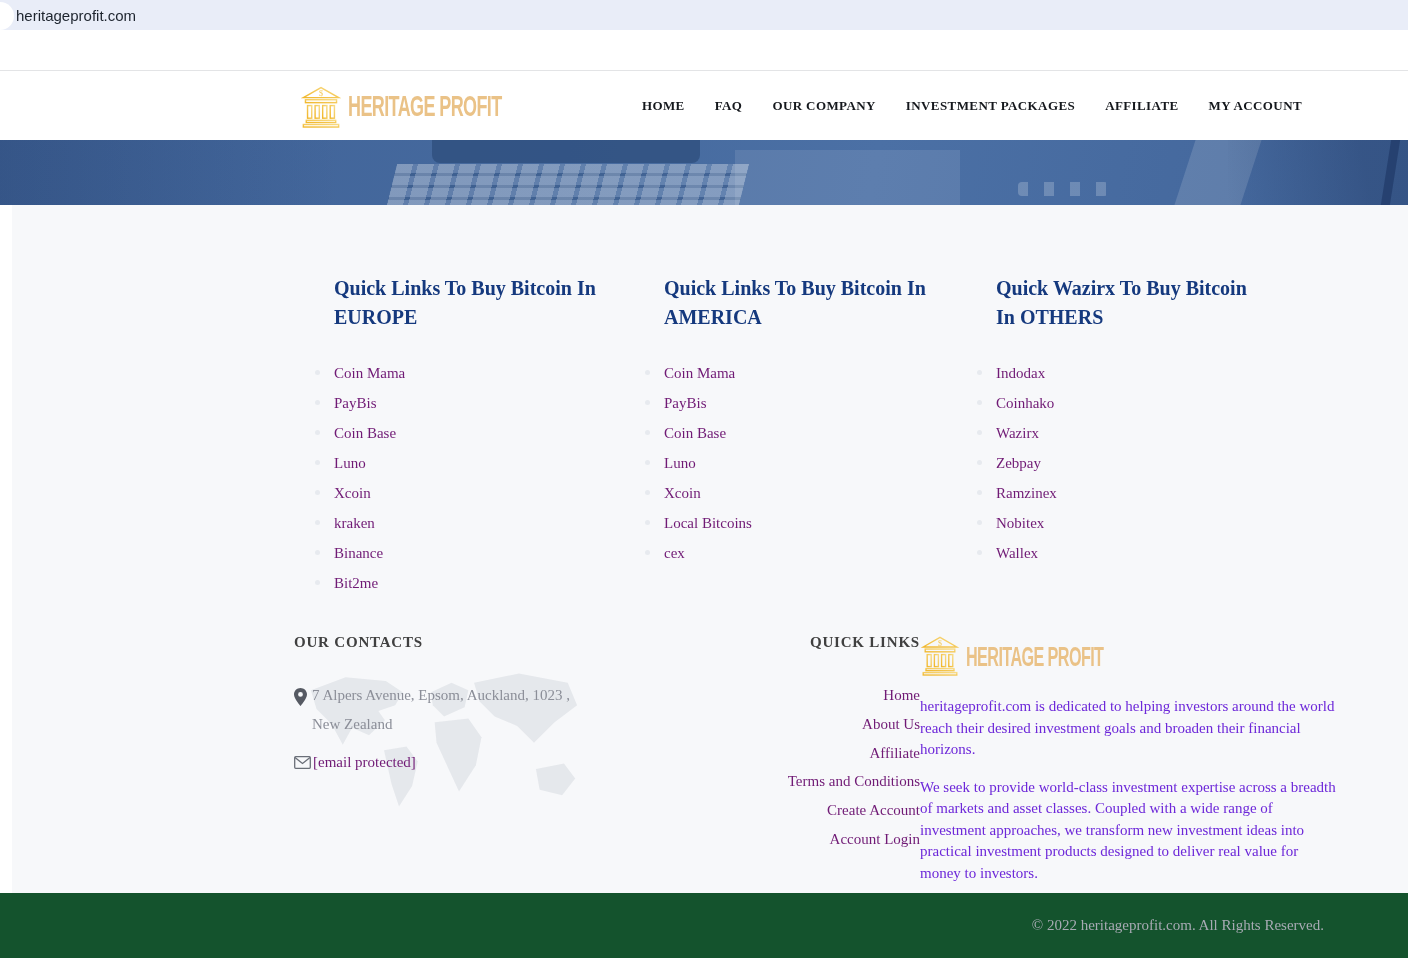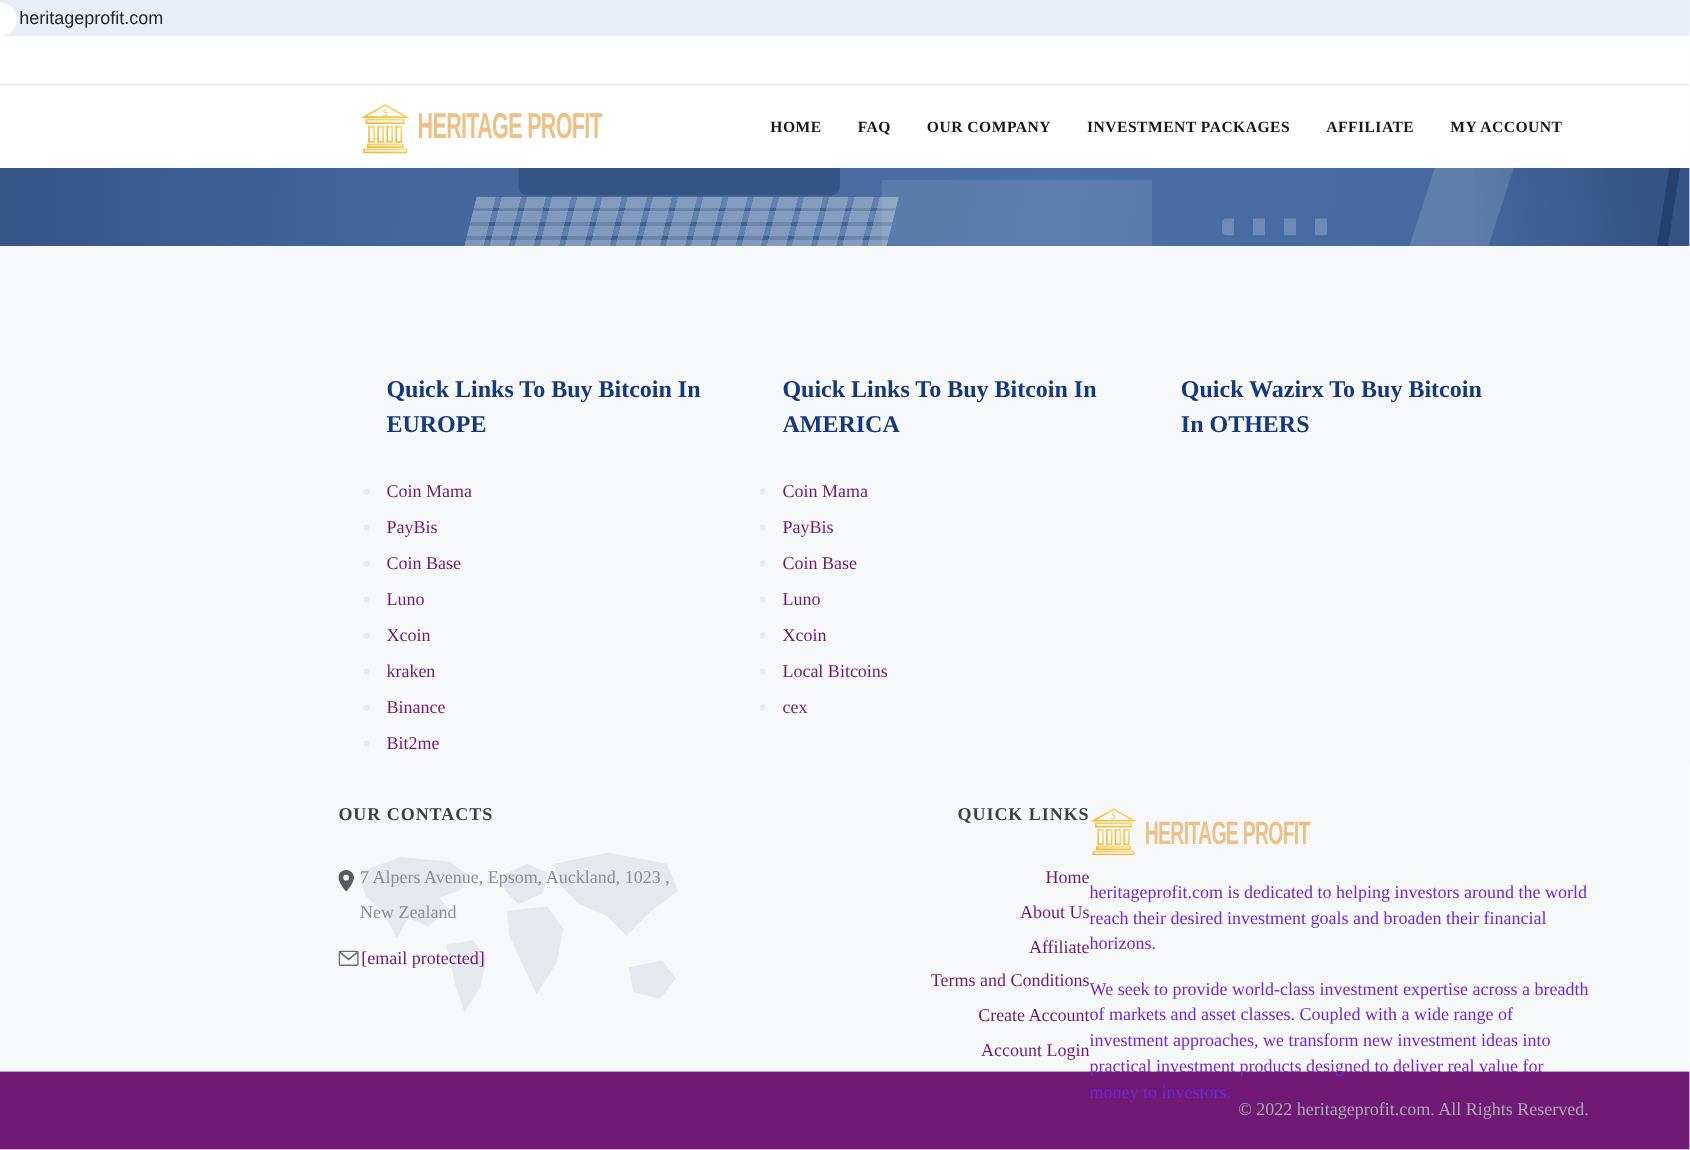--- a/index.html
+++ b/index.html
@@ -68,21 +68,21 @@
     background:repeating-linear-gradient(90deg, rgba(255,255,255,.35) 0 10px, rgba(255,255,255,0) 10px 26px);
     border-radius:4px; opacity:.6; }
   .bn-paper { position:absolute; left:1185px; top:0; width:66px; height:65px;
     transform:skewX(-18deg); background:rgba(255,255,255,.14); }
   .bn-right-shade { position:absolute; right:0; top:0; width:180px; height:65px;
     background:linear-gradient(80deg, rgba(0,0,0,0) 0%, rgba(20,40,80,.28) 75%); }
   .bn-streak { position:absolute; left:1386px; top:0; width:9px; height:65px;
     background:rgba(25,50,95,.55); transform:skewX(-9deg); }
 
   
-  .footer-main { height:688px; background:#f7f8fa; padding-top:106px; }
+  .footer-main { height:688px; background:#f7f8fa; padding-top:69px;margin-left:12px; }
   .container { margin-left:282px; width:1044px; }
 
   .bt-row { display:flex; padding-left:40px; }
   .bt-col-1 { width:330px; } .bt-col-2 { width:332px; } .bt-col-3 { width:342px; }
   .bt-title {
     width:262px; margin:0 0 26px; font-size:20px; line-height:29px;
     font-weight:bold; color:#15397e;
   }
   .bt-list { list-style:none; margin:0; padding:0; }
   .bt-list li { position:relative; line-height:29px; }
@@ -117,21 +117,21 @@
   .about-logo-text {
     font-family:"Liberation Sans", sans-serif; font-weight:bold;
     font-size:27px; letter-spacing:-1px; color:#eac287;
     transform:scaleX(.6); transform-origin:left center;
     white-space:nowrap; display:inline-block; line-height:1;
   }
   .about-p { margin:0 0 16px; font-size:15px; line-height:21.5px; color:#6d28d9; width:418px; }
 
   
   .copyright-bar {
-    height:65px; background:#701a75;
+    height:65px; background:#14532d;
     display:flex; align-items:center; justify-content:flex-end;
     padding-right:84px; font-size:15px; color:#a7aab3;
   }
 </style>
 </head>
 <body>
 
 <div class="topbar">
   <span class="topbar-circle"></span>
   <span>heritageprofit.com</span>
@@ -211,20 +211,29 @@
           <li><a href="#" class="blue-link">PayBis</a></li>
           <li><a href="#" class="blue-link">Coin Base</a></li>
           <li><a href="#" class="blue-link">Luno</a></li>
           <li><a href="#" class="blue-link">Xcoin</a></li>
           <li><a href="#" class="blue-link">Local Bitcoins</a></li>
           <li><a href="#" class="blue-link">cex</a></li>
         </ul>
       </div>
       <div class="bt-col-3">
         <h3 class="bt-title">Quick Wazirx To Buy Bitcoin In OTHERS</h3>
+        <ul class="bt-list">
+          <li><a href="#" class="blue-link">Indodax</a></li>
+          <li><a href="#" class="blue-link">Coinhako</a></li>
+          <li><a href="#" class="blue-link">Wazirx</a></li>
+          <li><a href="#" class="blue-link">Zebpay</a></li>
+          <li><a href="#" class="blue-link">Ramzinex</a></li>
+          <li><a href="#" class="blue-link">Nobitex</a></li>
+          <li><a href="#" class="blue-link">Wallex</a></li>
+        </ul>
       </div>
     </div>
 
     <div class="lower-row">
 
       <div class="col-contacts">
         <svg class="map-bg" width="300" height="150" viewBox="0 0 320 160">
           <g fill="#e4e7eb">
             <path d="M18 28 L55 14 L98 18 L116 30 L108 44 L90 50 L97 60 L80 76 L62 68 L52 86 L40 64 L24 48 Z"></path>
             <path d="M96 92 L120 88 L132 104 L126 130 L112 152 L104 128 Z"></path>

